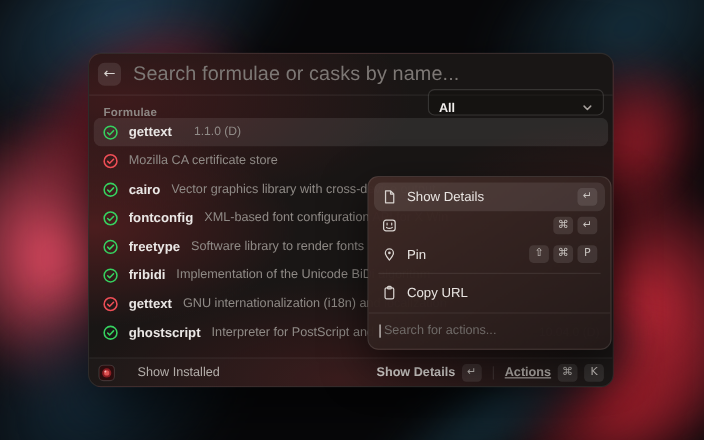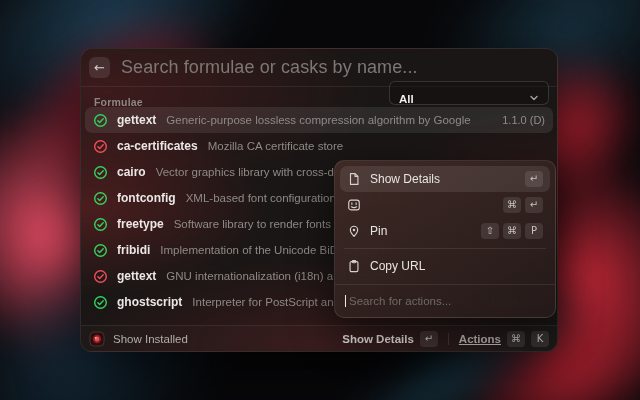--- a/index.html
+++ b/index.html
@@ -51,21 +51,21 @@
   .row{height:26px;display:flex;align-items:center;padding:0 8px;border-radius:7px;box-sizing:border-box;}
   .row.selected{background:rgba(255,255,255,.085);}
   .row-icon{width:15px;height:15px;margin-right:9px;flex:none;display:flex;}
   .ic-green{color:#36d15f;}
   .ic-red{color:#ee4e56;}
   .row-name{font-size:12px;font-weight:700;color:#eae7e5;margin-right:10px;white-space:nowrap;flex:none;}
   .row-desc{font-size:11.5px;color:#8f8a86;white-space:nowrap;overflow:hidden;flex:1;min-width:0;}
   .row-version{font-size:11px;color:#918c88;margin-left:10px;flex:none;white-space:nowrap;}
 
   .footer{position:absolute;left:0;right:0;bottom:0;height:26px;border-top:1px solid rgba(255,255,255,.07);background:rgba(255,255,255,.015);display:flex;align-items:center;padding:0 8px;box-sizing:border-box;}
-  .footer-left{display:flex;align-items:center;gap:8px;}
+  .footer-left{display:flex;align-items:center;gap:20px;}
   .footer-label{font-size:11.5px;color:#b3aeaa;}
   .footer-right{margin-left:auto;display:flex;align-items:center;gap:6px;}
   .fr-label{font-size:11.5px;font-weight:700;color:#dcd8d5;}
   .fr-label.dim{color:#b7b2ae;text-decoration:underline;}
   .fdivider{width:1px;height:12px;background:rgba(255,255,255,.12);margin:0 4px;}
 
   .key{min-width:18px;height:16px;padding:0 3px;border-radius:4px;background:rgba(255,255,255,.10);color:#c8c3bf;font-size:10px;display:inline-flex;align-items:center;justify-content:center;box-sizing:border-box;line-height:1;}
 
   
   .menu{
@@ -122,33 +122,31 @@
   <div class="list">
 
     <div class="row selected">
       <span class="row-icon ic-green">
           <svg width="15" height="15" viewBox="0 0 16 16">
             <circle cx="8" cy="8" r="6.2" fill="none" stroke="currentColor" stroke-width="1.5"></circle>
             <path d="M5.2 8.2 L7.1 10.1 L10.9 6.2" fill="none" stroke="currentColor" stroke-width="1.5" stroke-linecap="round" stroke-linejoin="round"></path>
           </svg>
         </span>
       <span class="row-name">gettext</span>
-      <span class="row-desc">Generic-purpose lossless compression algorithm by Google</span>
       <span class="row-version">1.1.0 (D)</span>
     </div>
 
 
     <div class="row">
       <span class="row-icon ic-red">
           <svg width="15" height="15" viewBox="0 0 16 16">
             <circle cx="8" cy="8" r="6.2" fill="none" stroke="currentColor" stroke-width="1.5"></circle>
             <path d="M5.2 8.2 L7.1 10.1 L10.9 6.2" fill="none" stroke="currentColor" stroke-width="1.5" stroke-linecap="round" stroke-linejoin="round"></path>
           </svg>
         </span>
-      <span class="row-name">ca-certificates</span>
       <span class="row-desc">Mozilla CA certificate store</span>
     </div>
 
     <div class="row">
       <span class="row-icon ic-green">
           <svg width="15" height="15" viewBox="0 0 16 16">
             <circle cx="8" cy="8" r="6.2" fill="none" stroke="currentColor" stroke-width="1.5"></circle>
             <path d="M5.2 8.2 L7.1 10.1 L10.9 6.2" fill="none" stroke="currentColor" stroke-width="1.5" stroke-linecap="round" stroke-linejoin="round"></path>
           </svg>
         </span>

